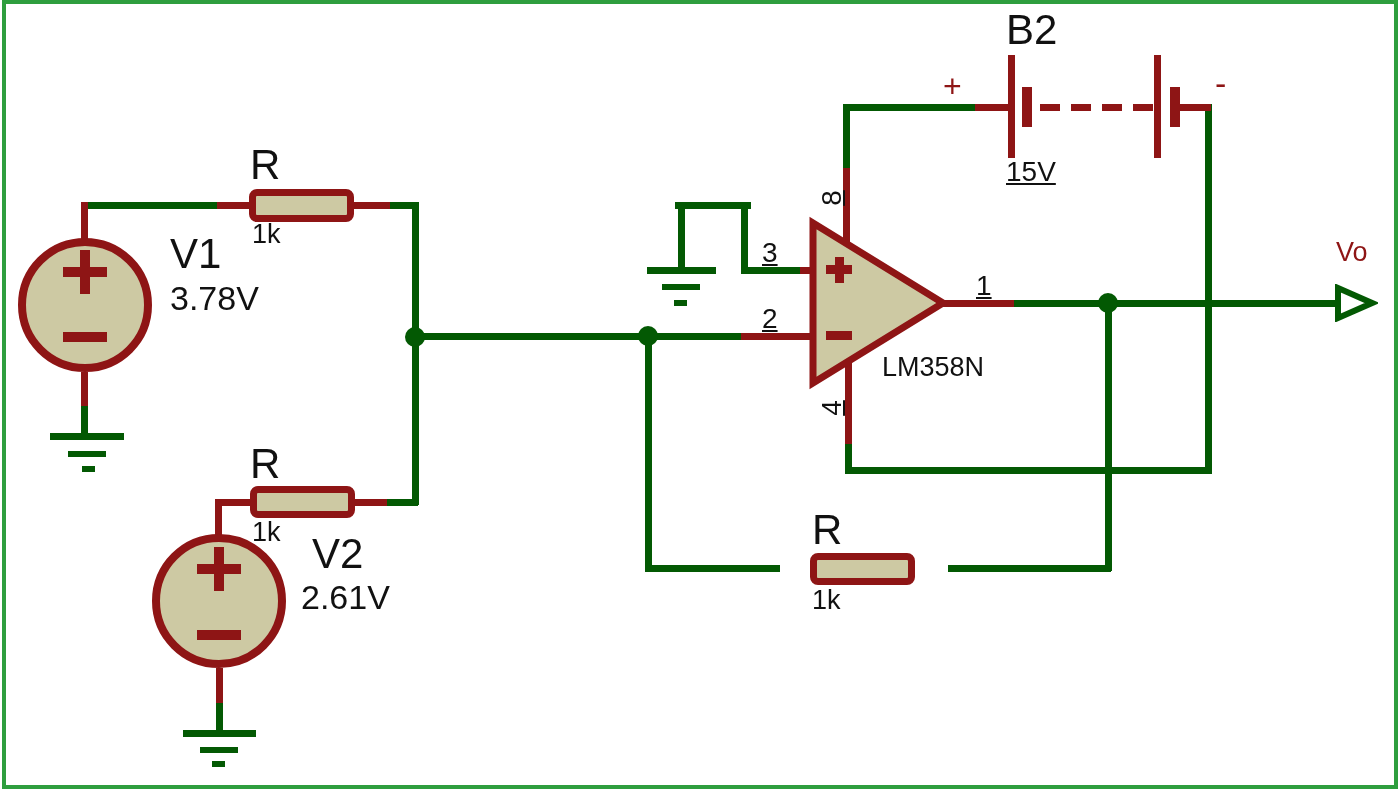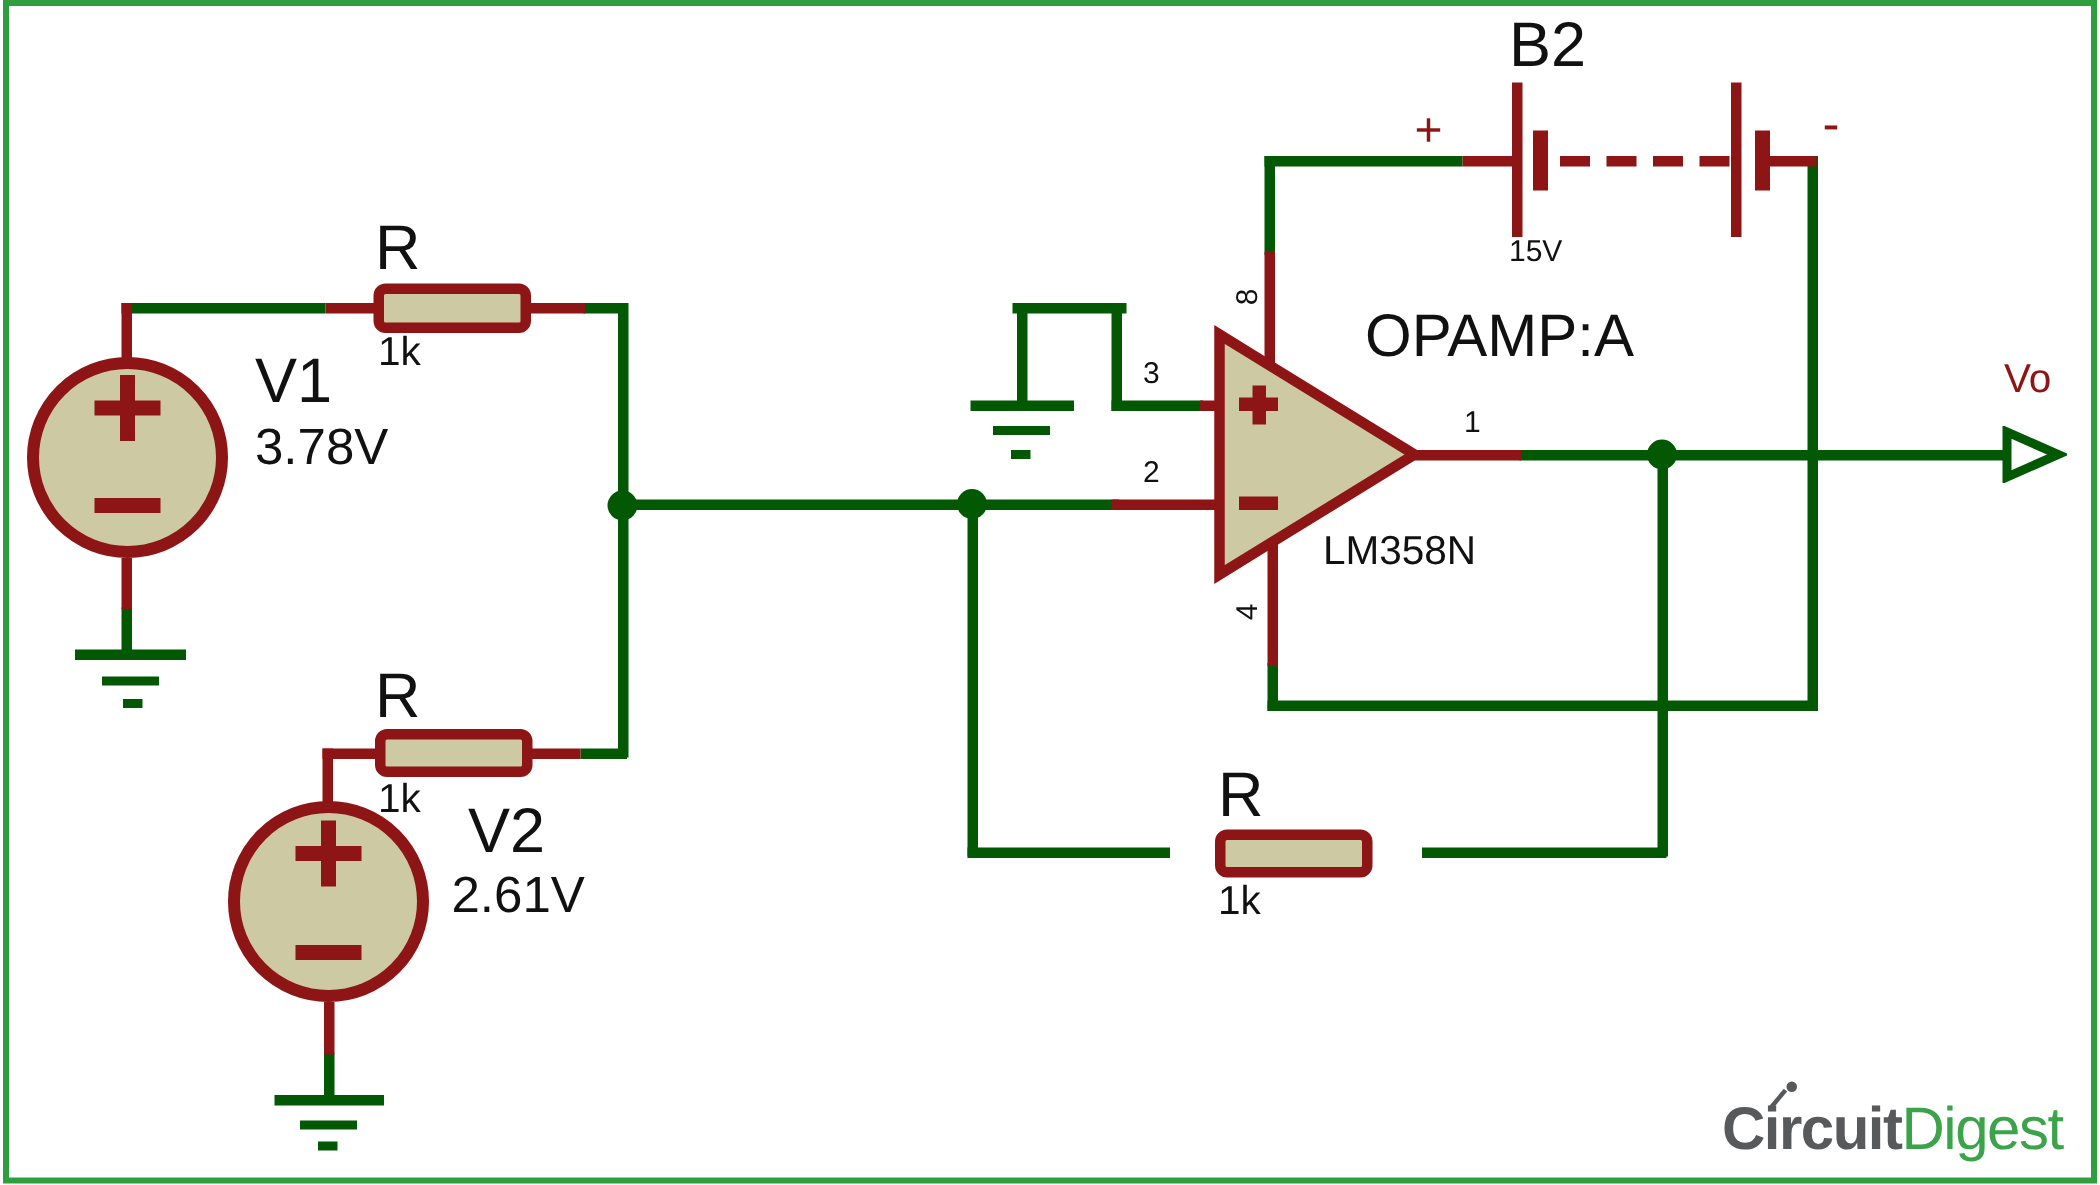--- a/index.html
+++ b/index.html
@@ -10,21 +10,21 @@
   .wg{position:absolute;background:var(--wire,#035903);}
   .wr{position:absolute;background:var(--component,#8E1515);}
   .dot{position:absolute;width:20px;height:20px;border-radius:50%;background:var(--wire,#035903);}
   .rbody{position:absolute;box-sizing:border-box;border:7px solid var(--component,#8E1515);
          border-radius:8px;background:var(--fill,#CDC9A3);}
   .src{position:absolute;box-sizing:border-box;border:8px solid var(--component,#8E1515);
        border-radius:50%;background:var(--fill,#CDC9A3);}
   .pm{position:absolute;background:var(--component,#8E1515);}
   .t{position:absolute;color:#111;line-height:1;white-space:nowrap;}
   .f42{font-size:42px;} .f40{font-size:40px;} .f34{font-size:34px;}
-  .f32{font-size:32px;} .f27{font-size:27px;} .f26{font-size:20px;}
+  .f32{font-size:32px;} .f27{font-size:27px;} .f26{font-size:28px;text-decoration:underline;}
   .red{color:var(--component,#8E1515);}
   .pinrot{position:absolute;width:28px;height:28px;display:flex;align-items:center;
           justify-content:center;transform:rotate(-90deg);}
   .logo{position:absolute;left:1148px;top:733px;font-size:40px;line-height:1;letter-spacing:-1px;}
   .logo .c1{color:var(--logo_gray,#58595B);font-weight:bold;}
   .logo .c2{color:var(--logo_green,#3BA44A);font-weight:normal;}
   .probe-line{position:absolute;left:36px;top:-8px;width:3px;height:15px;
               background:var(--logo_gray,#58595B);transform:rotate(40deg);}
   .probe-dot{position:absolute;left:43px;top:-12px;width:7px;height:7px;border-radius:50%;
              background:var(--logo_gray,#58595B);}
@@ -133,29 +133,23 @@
   <div class="t f34" style="left:301px;top:580px;">2.61V</div>
 
   <div class="t f42" style="left:812px;top:509px;">R</div>
   <div class="t f27" style="left:812px;top:587px;">1k</div>
 
   <div class="t f42" style="left:1006px;top:9px;">B2</div>
   <div class="t f26" style="left:1006px;top:158px;">15V</div>
   <div class="t f32 red" style="left:943px;top:70px;">+</div>
   <div class="t f34 red" style="left:1215px;top:66px;">-</div>
 
-  <div class="t f40" style="left:910px;top:204px;">OPAMP:A</div>
   <div class="t f27" style="left:882px;top:354px;text-align:center;">LM358N</div>
 
   <div class="t f26" style="left:762px;top:239px;">3</div>
   <div class="t f26" style="left:762px;top:305px;">2</div>
   <div class="t f26" style="left:976px;top:272px;">1</div>
   <div class="pinrot t f26" style="left:818px;top:184px;">8</div>
   <div class="pinrot t f26" style="left:818px;top:394px;">4</div>
 
   <div class="t f27 red" style="left:1336px;top:239px;">Vo</div>
 
-  <div class="logo">
-    <div class="probe-line"></div>
-    <div class="probe-dot"></div>
-    <span class="c1">Circuit</span><span class="c2">Digest</span>
-  </div>
 </div>
 
 </body></html>

